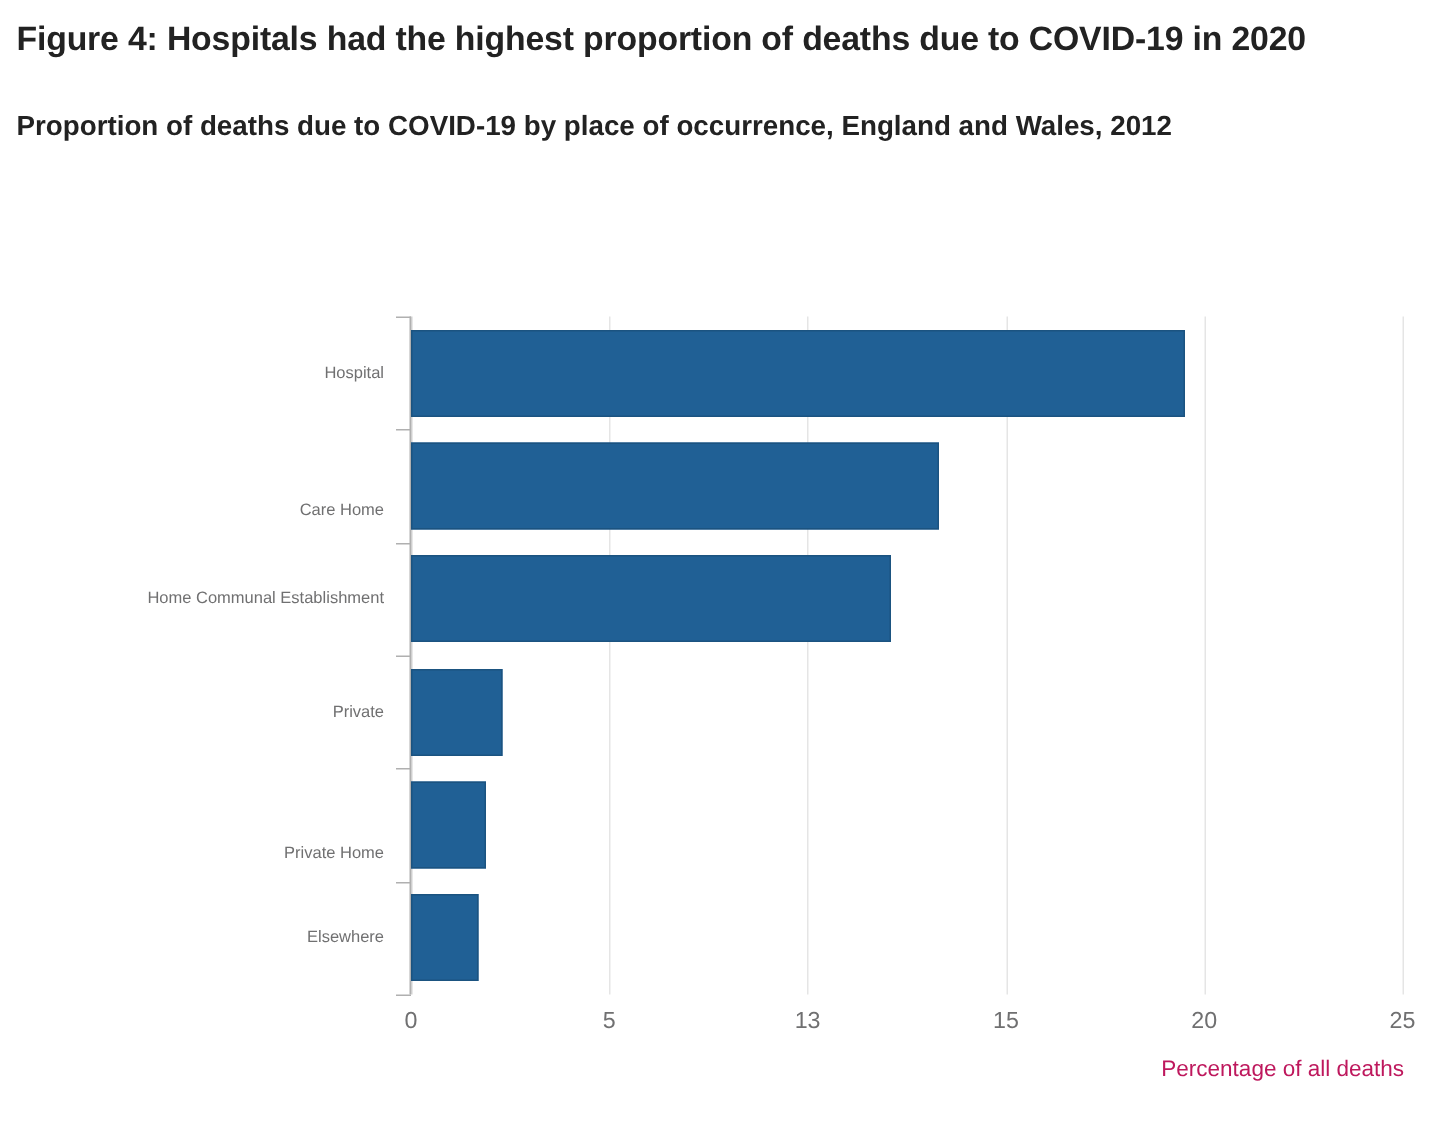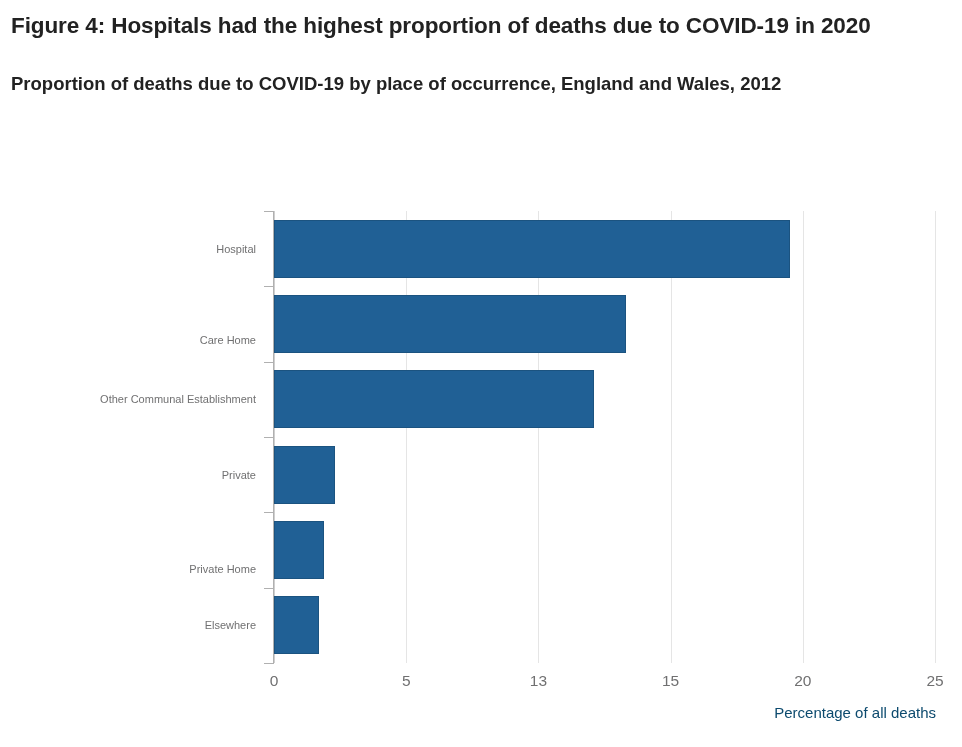--- a/index.html
+++ b/index.html
@@ -119,21 +119,21 @@
     text-align: center;
     width: 40px;
     line-height: 20px;
   }
 
   .xaxis-title {
     position: absolute;
     top: 703px;
     right: 26px;
     font-size: 15px;
-    color: #0c4a6e;
+    color: #be185d;
     white-space: nowrap;
     line-height: 20px;
     margin-left: 32px;
   }
 </style>
 </head>
 <body>
 
 <div id="figure">
 
@@ -168,21 +168,21 @@
         <div class="bar" title="Hospital: 19.5" style="left: 274px; top: 219.667px; width: 515.58px; background: rgb(32, 96, 149); border-color: rgb(27, 83, 128);"></div>
         <div class="bar" title="Care Home: 13.3" style="left: 274px; top: 295px; width: 351.652px; background: rgb(32, 96, 149); border-color: rgb(27, 83, 128);"></div>
         <div class="bar" title="Other Communal Establishment: 12.1" style="left: 274px; top: 370.333px; width: 319.924px; background: rgb(32, 96, 149); border-color: rgb(27, 83, 128);"></div>
         <div class="bar" title="Hospice: 2.3" style="left: 274px; top: 445.667px; width: 60.812px; background: rgb(32, 96, 149); border-color: rgb(27, 83, 128);"></div>
         <div class="bar" title="Private Home: 1.9" style="left: 274px; top: 521px; width: 50.236px; background: rgb(32, 96, 149); border-color: rgb(27, 83, 128);"></div>
         <div class="bar" title="Elsewhere: 1.7" style="left: 274px; top: 596.333px; width: 44.948px; background: rgb(32, 96, 149); border-color: rgb(27, 83, 128);"></div>
       </div>
     <div id="cat-labels">
         <div class="cat-label" style="top: 239.667px;">Hospital</div>
         <div class="cat-label" style="top: 315px; margin-top: 16px;">Care Home</div>
-        <div class="cat-label" style="top: 390.333px;">Other Communal Establishment</div>
+        <div class="cat-label" style="top: 390.333px;">Home Communal Establishment</div>
         <div class="cat-label" style="top: 465.667px;">Private</div>
         <div class="cat-label" style="top: 560px;">Private Home</div>
         <div class="cat-label" style="top: 616.333px;">Elsewhere</div>
       </div>
     <div id="x-labels">
         <div class="xtick-label" style="left: 254px;">0</div>
         <div class="xtick-label" style="left: 386.2px;">5</div>
         <div class="xtick-label" style="left: 518.4px;">13</div>
         <div class="xtick-label" style="left: 650.6px;">15</div>
         <div class="xtick-label" style="left: 782.8px;">20</div>

